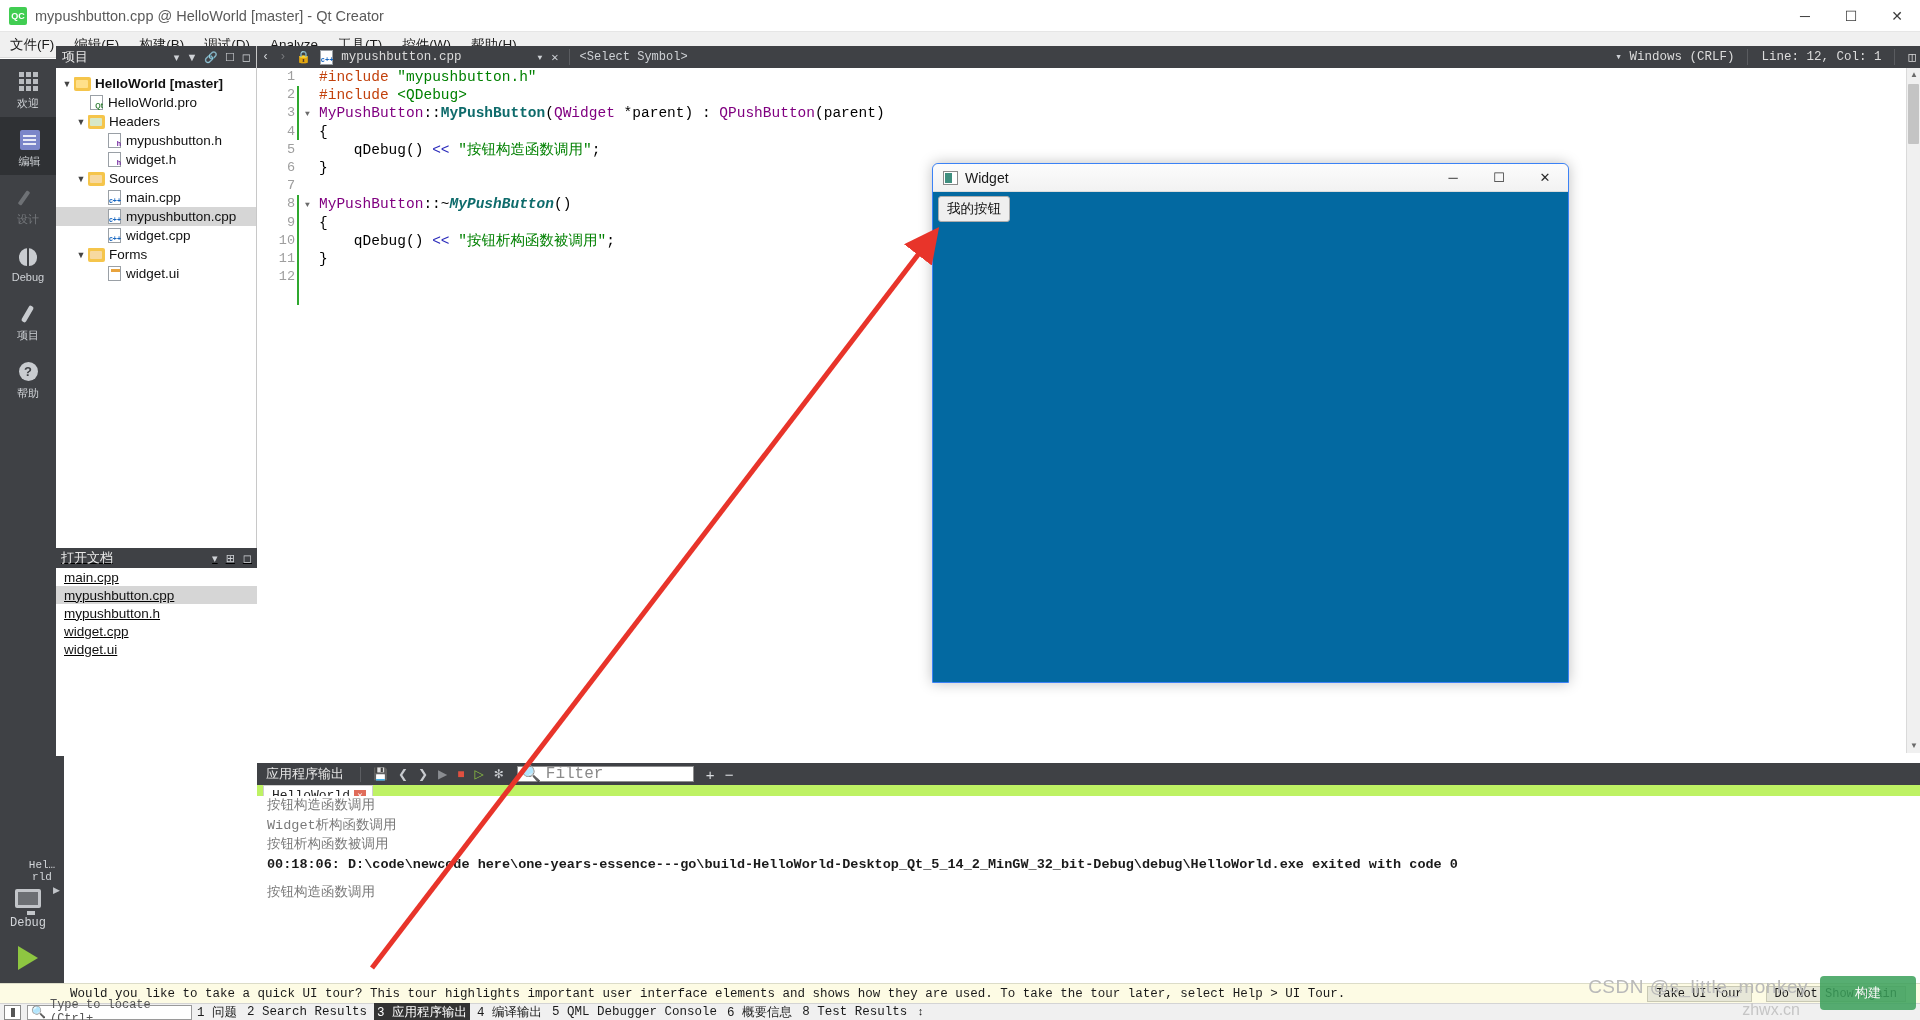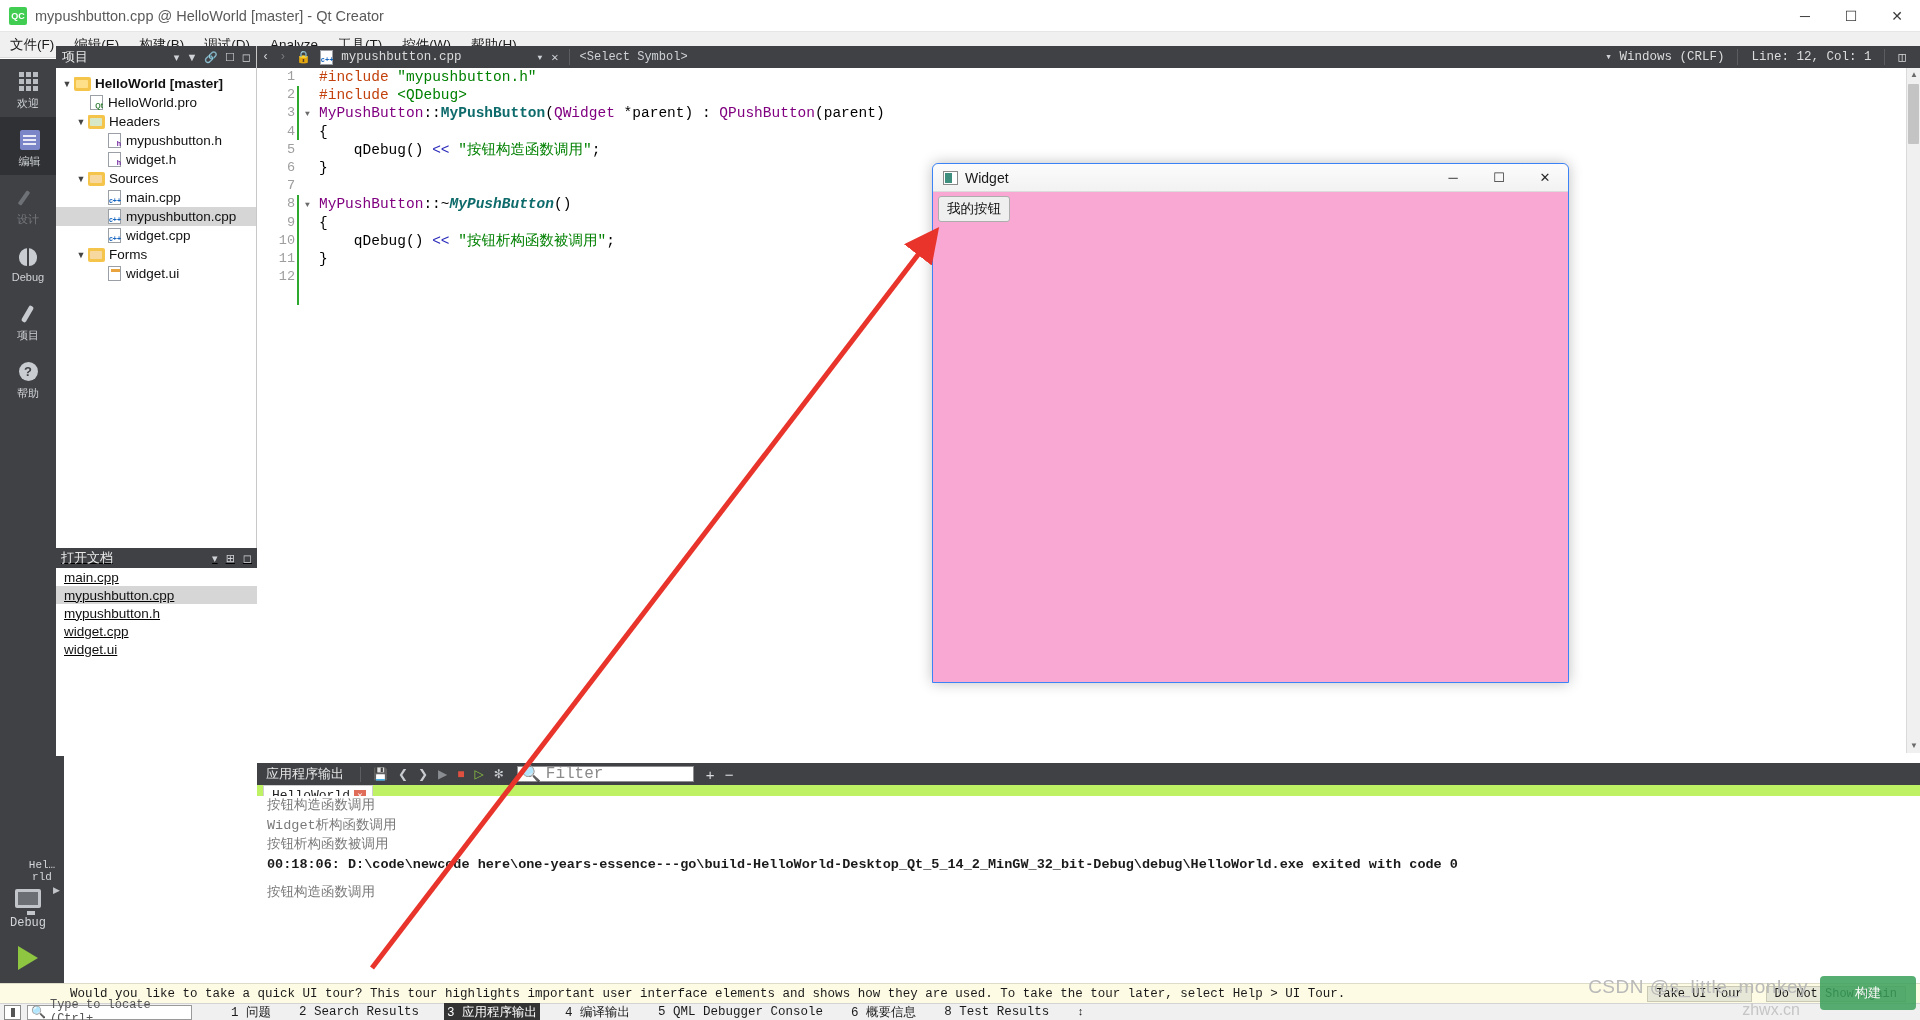--- a/index.html
+++ b/index.html
@@ -139,21 +139,21 @@
   .edtoolbar {
     position:absolute; left:257px; top:46px; width:1663px; height:22px;
     background:#3f4145; display:flex; align-items:center; color:#dcdcdc; font-size:12.5px;
     font-family:"Liberation Mono", monospace;
   }
   .edt-btn { padding:0 5px; color:#cfd2d6; font-size:12px; display:flex; align-items:center; }
   .edt-btn.dis { color:#77797d; }
   .combo-doc { display:flex; align-items:center; gap:5px; padding:0 4px; min-width:230px;}
   .doc-chevron { color:#cfd2d6; font-size:8px; margin-left:auto;}
   .vsep { width:1px; height:16px; background:#5a5c60; margin:0 5px; }
-  .edt-right { margin-left:auto; display:flex; align-items:center; gap:8px; padding-right:14px;}
+  .edt-right { margin-left:auto; display:flex; align-items:center; gap:8px; padding-right:4px;}
 
   
   .editor {
     position:absolute; left:257px; top:68px; width:1663px; height:685px; background:#ffffff;
     font-family:"Liberation Mono", monospace; font-size:14.5px;
   }
   .gutter { position:absolute; left:0; top:0; width:44px; height:685px; background:#ffffff; }
   .gnum { height:18.2px; text-align:right; padding-right:6px; color:#9e9e9e; font-size:13.5px; line-height:18.2px;}
   .foldcol { position:absolute; left:44px; top:0; width:18px; height:685px; }
   .foldmark { position:absolute; color:#6b6b6b; font-size:8px; left:4px; }
@@ -213,40 +213,40 @@
   .statusbar {
     position:absolute; left:0; top:1003px; width:1920px; height:17px;
     background:#f0f0f0; border-top:1px solid #d4d4d4; display:flex; align-items:center;
     font-family:"Liberation Mono", monospace; font-size:12.5px; color:#1a1a1a;
   }
   .sb-ico { width:17px; height:15px; margin-left:4px; border:1px solid #8a8a8a; background:#fff;
      display:flex; align-items:center; justify-content:center; }
   .sb-ico i { width:4px; height:9px; background:#555; display:block; }
   .locatebox { width:165px; height:15px; border:1px solid #9a9a9a; background:#fff; margin-left:6px;
      display:flex; align-items:center; gap:4px; padding:0 3px; font-size:12px; color:#555;}
-  .sb-items { display:flex; align-items:center; gap:22px; margin-left:36px; }
+  .sb-items { display:flex; align-items:center; gap:4px; margin-left:2px; }
   .sb-item { padding:1px 3px; }
   .sb-item.sel { background:#333; color:#fff; }
   .sb-updown { font-size:11px; }
 
   
   .widgetwin {
     position:absolute; left:932px; top:163px; width:637px; height:520px;
     background:#f0f0f0; border:1px solid #3b82f6; border-radius:6px 6px 0 0;
     box-shadow:0 0 14px rgba(0,0,0,0.25);
   }
   .ww-title { height:28px; display:flex; align-items:center; padding-left:10px;
      background:linear-gradient(#fcfcfc,#f2f2f2); border-bottom:1px solid #dcdcdc; border-radius:6px 6px 0 0;}
   .ww-ico { width:15px; height:14px; background:#ffffff; border:1px solid #8a8a8a; margin-right:7px; position:relative;}
   .ww-ico:after { content:""; position:absolute; left:1px; top:1px; width:7px; height:10px; background:#3f8f7f;}
   .ww-name { font-size:14px; color:#1a1a1a; }
   .ww-btns { margin-left:auto; display:flex; }
   .ww-btn { width:46px; height:28px; display:flex; align-items:center; justify-content:center;
      font-size:13px; color:#2b2b2b;}
-  .ww-body { position:absolute; left:0; top:28px; right:0; bottom:0; background:#f9a8d4;padding-left:39px;}
+  .ww-body { position:absolute; left:0; top:28px; right:0; bottom:0; background:#0369a1;padding-left:39px;}
   .mybtn { position:absolute; left:5px; top:4px; width:72px; height:26px; background:#efefef;
      border:1px solid #adadad; border-radius:3px; font-size:13.5px; color:#111;
      display:flex; align-items:center; justify-content:center;}
 
   
   .arrow-svg { position:absolute; left:0; top:0; width:1920px; height:1020px; pointer-events:none; }
 
   
   .watermark { position:absolute; right:112px; bottom:22px; font-size:19px; color:#b9b9b9;
      font-family:"Liberation Sans", sans-serif; letter-spacing:.5px;}

